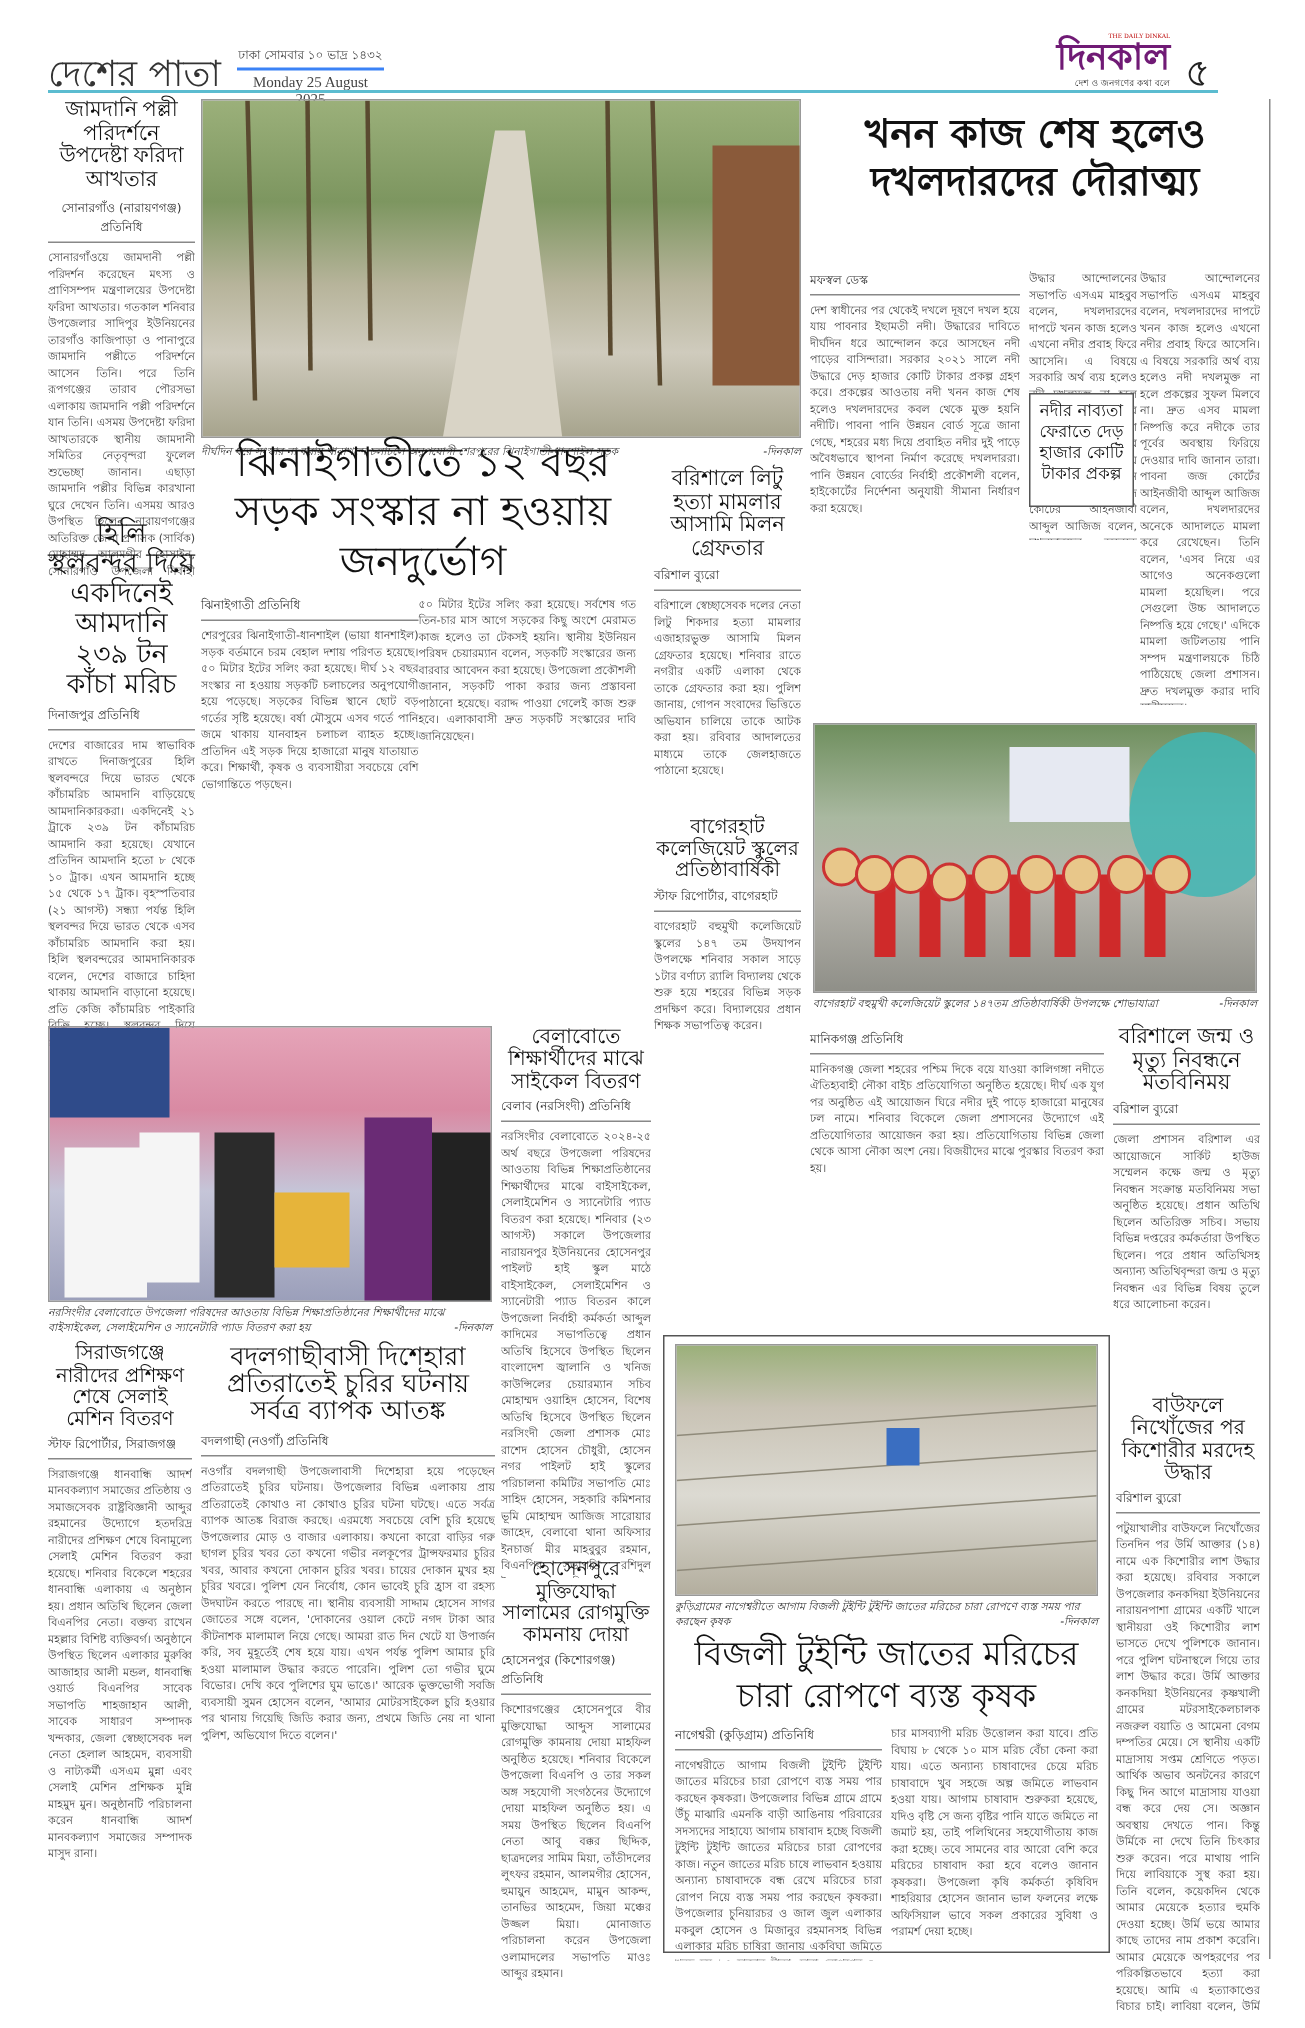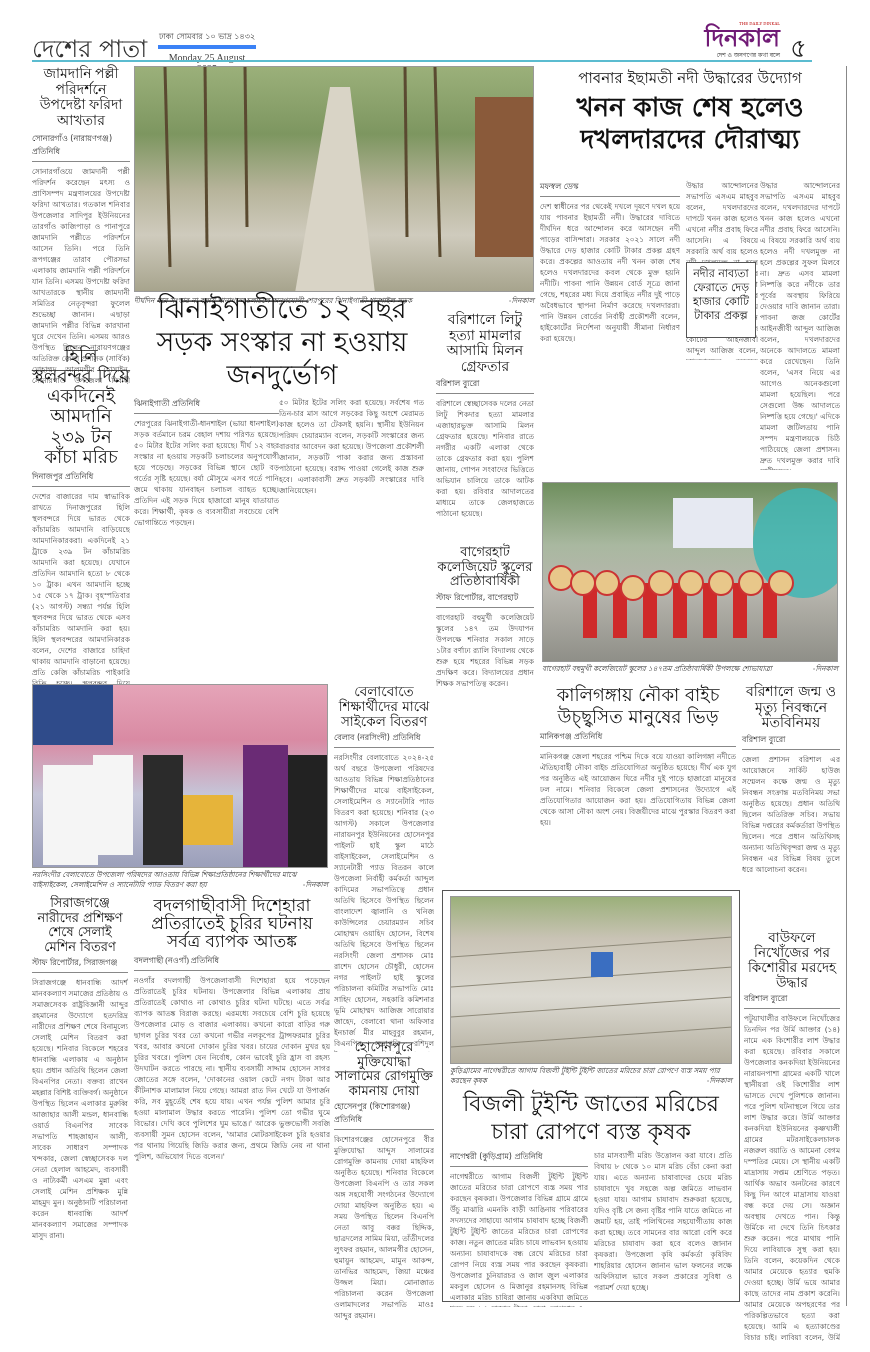--- a/index.html
+++ b/index.html
@@ -1,21 +1,21 @@
 <!DOCTYPE html>
 <html><head>
 <meta charset="utf-8">
 <style>
 *{box-sizing:border-box;margin:0;padding:0}
 html,body{width:870px;height:1352px;background:#fff;overflow:hidden}
 body{font-family:"DejaVu Serif",serif;color:#222;position:relative}
 .abs{position:absolute}
 .hdr-title{left:32px;top:30px;font-size:24px;color:#333;font-family:"DejaVu Sans",sans-serif}
 .hdr-date{left:158px;top:30px;width:98px;text-align:center;font-size:8px;color:#444}
-.hdr-date .bn{border-bottom:4px solid #3b82f6;padding-bottom:2px}
+.hdr-date .bn{border-bottom:2px solid #3b82f6;padding-bottom:2px}
 .hdr-date .en{padding-top:3px;font-size:10px;border-bottom:1px solid #555;padding-bottom:2px;font-family:"Liberation Serif",serif}
 .logo{left:690px;top:26px;width:90px;height:32px;text-align:right}
 .logo .nm{font-size:24px;font-weight:bold;color:#701a75;line-height:24px;font-family:"DejaVu Sans",sans-serif}
 .logo .tg{font-size:6px;color:#333}
 .logo .en{position:absolute;right:0;top:-5px;font-size:4px;color:#b00}
 .pgnum{left:790px;top:28px;font-size:26px;color:#222;font-family:"DejaVu Sans",sans-serif}
 .rule{left:32px;top:60px;width:780px;height:2px;background:#5bbcd0}
 .hl{font-family:"DejaVu Sans",sans-serif;color:#111;text-align:center;line-height:1.12}
 .by{font-size:8px;color:#333;font-family:"DejaVu Sans",sans-serif;border-bottom:1px solid #888;padding-bottom:3px;margin-bottom:4px}
 .body{font-size:7.4px;line-height:11px;color:#444;text-align:justify;overflow:hidden;font-family:"DejaVu Sans",sans-serif}
@@ -36,21 +36,21 @@
 <div class="abs logo">
   <div class="en">THE DAILY DINKAL</div>
   <div class="nm">দিনকাল</div>
   <div class="tg">দেশ ও জনগণের কথা বলে</div>
 </div>
 <div class="abs pgnum">৫</div>
 <div class="abs rule"></div>
 
 <div class="abs" style="left:32px;top:66px;width:98px;">
   <div class="hl" style="font-size:14px;font-family:Liberation Serif, serif;">জামদানি পল্লী পরিদর্শনে উপদেষ্টা ফরিদা আখতার</div>
-  <div class="by" style="margin-top:3px;">সোনারগাঁও (নারায়ণগঞ্জ) প্রতিনিধি</div>
+  <div class="by" style="margin-top:3px;text-align:center;">সোনারগাঁও (নারায়ণগঞ্জ) প্রতিনিধি</div>
   <div class="body" style="height:220px;">সোনারগাঁওয়ে জামদানী পল্লী পরিদর্শন করেছেন মৎস্য ও প্রাণিসম্পদ মন্ত্রণালয়ের উপদেষ্টা ফরিদা আখতার। গতকাল শনিবার উপজেলার সাদিপুর ইউনিয়নের তারগাঁও কাজিপাড়া ও পানাপুরে জামদানি পল্লীতে পরিদর্শনে আসেন তিনি। পরে তিনি রূপগঞ্জের তারাব পৌরসভা এলাকায় জামদানি পল্লী পরিদর্শনে যান তিনি। এসময় উপদেষ্টা ফরিদা আখতারকে স্থানীয় জামদানী সমিতির নেতৃবৃন্দরা ফুলেল শুভেচ্ছা জানান। এছাড়া জামদানি পল্লীর বিভিন্ন কারখানা ঘুরে দেখেন তিনি। এসময় আরও উপস্থিত ছিলেন নারায়ণগঞ্জের অতিরিক্ত জেলা প্রশাসক (সার্বিক) মোহাম্মদ আলমগীর হোসাইন, সোনারগাঁও উপজেলা নির্বাহী কর্মকর্তা, ফারজানা রহমান, সোনারগাঁও থানার পুলিশ পরিদর্শক (তদন্ত), মোঃ রাশেদুল হাসান খান প্রমুখ।</div>
 </div>
 
 <div class="abs" style="left:32px;top:346px;width:98px;">
   <div class="hl" style="font-size:18px;">হিলি স্থলবন্দর দিয়ে একদিনেই আমদানি ২৩৯ টন কাঁচা মরিচ</div>
   <div class="by" style="margin-top:3px;">দিনাজপুর প্রতিনিধি</div>
   <div class="body" style="height:210px;">দেশের বাজারের দাম স্বাভাবিক রাখতে দিনাজপুরের হিলি স্থলবন্দরে দিয়ে ভারত থেকে কাঁচামরিচ আমদানি বাড়িয়েছে আমদানিকারকরা। একদিনেই ২১ ট্রাকে ২৩৯ টন কাঁচামরিচ আমদানি করা হয়েছে। যেখানে প্রতিদিন আমদানি হতো ৮ থেকে ১০ ট্রাক। এখন আমদানি হচ্ছে ১৫ থেকে ১৭ ট্রাক। বৃহস্পতিবার (২১ আগস্ট) সন্ধ্যা পর্যন্ত হিলি স্থলবন্দর দিয়ে ভারত থেকে এসব কাঁচামরিচ আমদানি করা হয়। হিলি স্থলবন্দরের আমদানিকারক বলেন, দেশের বাজারে চাহিদা থাকায় আমদানি বাড়ানো হয়েছে। প্রতি কেজি কাঁচামরিচ পাইকারি বিক্রি হচ্ছে। স্থলবন্দর দিয়ে প্রতিদিন আমদানি অব্যাহত রয়েছে।</div>
 </div>
 
 <div class="abs photo" style="left:134px;top:66px;width:400px;height:226px;background:linear-gradient(180deg,#9bb07a 0%,#7d9660 30%,#b7b49b 55%,#cfcbbd 75%,#a7a48d 100%);">
@@ -90,21 +90,20 @@
   <div class="body" style="height:152px;">বরিশালে স্বেচ্ছাসেবক দলের নেতা লিটু শিকদার হত্যা মামলার এজাহারভুক্ত আসামি মিলন গ্রেফতার হয়েছে। শনিবার রাতে নগরীর একটি এলাকা থেকে তাকে গ্রেফতার করা হয়। পুলিশ জানায়, গোপন সংবাদের ভিত্তিতে অভিযান চালিয়ে তাকে আটক করা হয়। রবিবার আদালতের মাধ্যমে তাকে জেলহাজতে পাঠানো হয়েছে।</div>
 </div>
 
 <div class="abs" style="left:436px;top:545px;width:98px;">
   <div class="hl" style="font-size:13px;">বাগেরহাট কলেজিয়েট স্কুলের প্রতিষ্ঠাবার্ষিকী</div>
   <div class="by" style="margin-top:2px;">স্টাফ রিপোর্টার, বাগেরহাট</div>
   <div class="body" style="height:88px;">বাগেরহাট বহুমুখী কলেজিয়েট স্কুলের ১৪৭ তম উদযাপন উপলক্ষে শনিবার সকাল সাড়ে ১টার বর্ণাঢ্য র‍্যালি বিদ্যালয় থেকে শুরু হয়ে শহরের বিভিন্ন সড়ক প্রদক্ষিণ করে। বিদ্যালয়ের প্রধান শিক্ষক সভাপতিত্ব করেন।</div>
 </div>
 
 <div class="abs" style="left:540px;top:70px;width:300px;">
-  <div class="hl" style="font-size:15px;">পাবনার ইছামতী নদী উদ্ধারের উদ্যোগ</div>
   <div class="hl" style="font-size:26px;line-height:32px;font-weight:bold;margin-top:4px;">খনন কাজ শেষ হলেও দখলদারদের দৌরাত্ম্য</div>
 </div>
 <div class="abs" style="left:540px;top:180px;width:140px;">
   <div class="by">মফস্বল ডেস্ক</div>
   <div class="body" style="height:270px;">দেশ স্বাধীনের পর থেকেই দখলে দূষণে দখল হয়ে যায় পাবনার ইছামতী নদী। উদ্ধারের দাবিতে দীর্ঘদিন ধরে আন্দোলন করে আসছেন নদী পাড়ের বাসিন্দারা। সরকার ২০২১ সালে নদী উদ্ধারে দেড় হাজার কোটি টাকার প্রকল্প গ্রহণ করে। প্রকল্পের আওতায় নদী খনন কাজ শেষ হলেও দখলদারদের কবল থেকে মুক্ত হয়নি নদীটি। পাবনা পানি উন্নয়ন বোর্ড সূত্রে জানা গেছে, শহরের মধ্য দিয়ে প্রবাহিত নদীর দুই পাড়ে অবৈধভাবে স্থাপনা নির্মাণ করেছে দখলদাররা। পানি উন্নয়ন বোর্ডের নির্বাহী প্রকৌশলী বলেন, হাইকোর্টের নির্দেশনা অনুযায়ী সীমানা নির্ধারণ করা হয়েছে।</div>
 </div>
 <div class="abs" style="left:686px;top:180px;width:72px;height:180px;">
   <div class="body" style="height:180px;">উদ্ধার আন্দোলনের সভাপতি এসএম মাহবুব বলেন, দখলদারদের দাপটে খনন কাজ হলেও এখনো নদীর প্রবাহ ফিরে আসেনি। এ বিষয়ে সরকারি অর্থ ব্যয় হলেও নদী দখলমুক্ত না হলে প্রকল্পের সুফল মিলবে না। দ্রুত এসব মামলা নিষ্পত্তি করে নদীকে তার পূর্বের অবস্থায় ফিরিয়ে দেওয়ার দাবি জানান তারা। পাবনা জজ কোর্টের আইনজীবী আব্দুল আজিজ বলেন, দখলদারদের অনেকে আদালতে মামলা করে রেখেছেন। তিনি বলেন, 'এসব নিয়ে এর আগেও অনেকগুলো মামলা হয়েছিল। পরে সেগুলো উচ্চ আদালতে নিষ্পত্তি হয়ে গেছে।' এদিকে মামলা জটিলতায় পানি সম্পদ মন্ত্রণালয়কে চিঠি পাঠিয়েছে জেলা প্রশাসন। দ্রুত দখলমুক্ত করার দাবি স্থানীয়দের।</div>
 </div>
 <div class="abs" style="left:760px;top:180px;width:80px;">
@@ -139,21 +138,20 @@
         <circle cx="238" cy="100" r="12"></circle>
     </g>
   </svg>
 </div>
 <div class="abs cap" style="left:542px;top:664px;width:296px;">
   <span>বাগেরহাট বহুমুখী কলেজিয়েট স্কুলের ১৪৭তম প্রতিষ্ঠাবার্ষিকী উপলক্ষে শোভাযাত্রা</span>
   <span class="cr">-দিনকাল</span>
 </div>
 
 <div class="abs" style="left:540px;top:684px;width:196px;">
-  <div class="hl" style="font-size:18px;line-height:22px;">কালিগঙ্গায় নৌকা বাইচ উচ্ছ্বসিত মানুষের ভিড়</div>
   <div class="by" style="margin-top:2px;">মানিকগঞ্জ প্রতিনিধি</div>
   <div class="body" style="height:132px;">মানিকগঞ্জ জেলা শহরের পশ্চিম দিকে বয়ে যাওয়া কালিগঙ্গা নদীতে ঐতিহ্যবাহী নৌকা বাইচ প্রতিযোগিতা অনুষ্ঠিত হয়েছে। দীর্ঘ এক যুগ পর অনুষ্ঠিত এই আয়োজন ঘিরে নদীর দুই পাড়ে হাজারো মানুষের ঢল নামে। শনিবার বিকেলে জেলা প্রশাসনের উদ্যোগে এই প্রতিযোগিতার আয়োজন করা হয়। প্রতিযোগিতায় বিভিন্ন জেলা থেকে আসা নৌকা অংশ নেয়। বিজয়ীদের মাঝে পুরস্কার বিতরণ করা হয়।</div>
 </div>
 
 <div class="abs" style="left:742px;top:684px;width:98px;">
   <div class="hl" style="font-size:14px;">বরিশালে জন্ম ও মৃত্যু নিবন্ধনে মতবিনিময়</div>
   <div class="by" style="margin-top:2px;">বরিশাল ব্যুরো</div>
   <div class="body" style="height:180px;">জেলা প্রশাসন বরিশাল এর আয়োজনে সার্কিট হাউজ সম্মেলন কক্ষে জন্ম ও মৃত্যু নিবন্ধন সংক্রান্ত মতবিনিময় সভা অনুষ্ঠিত হয়েছে। প্রধান অতিথি ছিলেন অতিরিক্ত সচিব। সভায় বিভিন্ন দপ্তরের কর্মকর্তারা উপস্থিত ছিলেন। পরে প্রধান অতিথিসহ অন্যান্য অতিথিবৃন্দরা জন্ম ও মৃত্যু নিবন্ধন এর বিভিন্ন বিষয় তুলে ধরে আলোচনা করেন।</div>
 </div>
 

